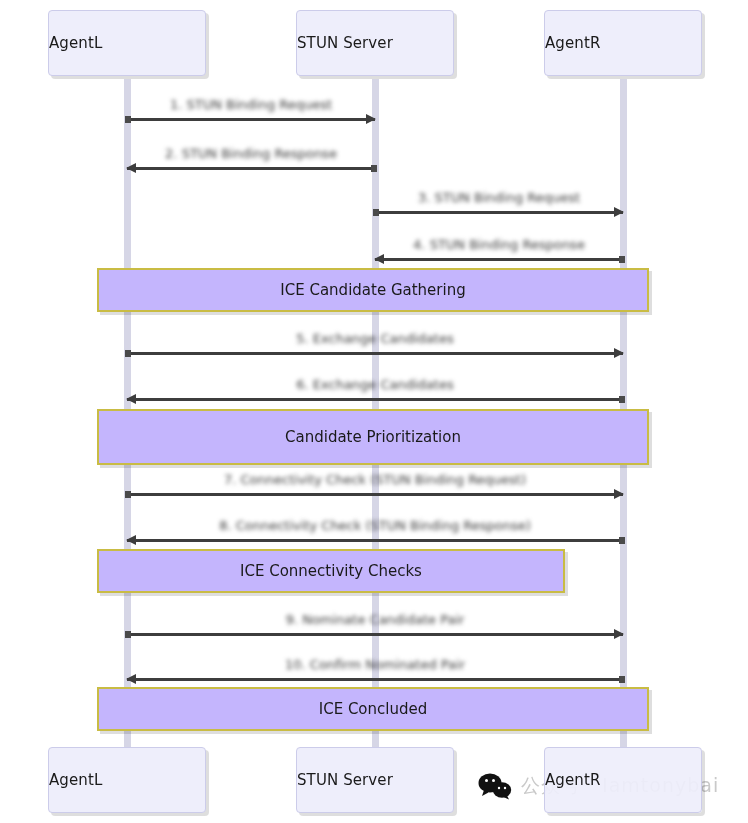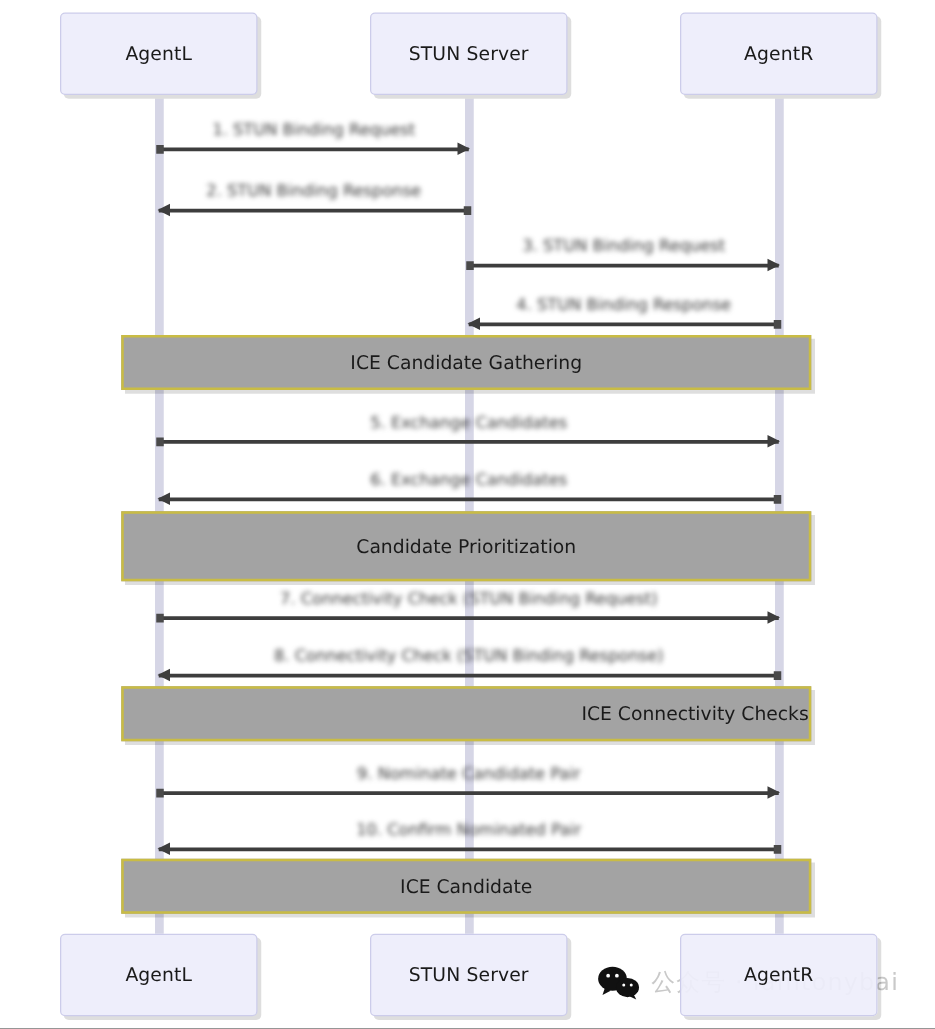--- a/index.html
+++ b/index.html
@@ -27,34 +27,33 @@
   
   .participant {
     position: absolute;
     box-sizing: border-box;
     background: #eeeefb;
     border: 1px solid #ccccea;
     border-radius: 4px;
     box-shadow: 3px 3px 0 rgba(0,0,0,0.13);
     display: flex;
     align-items: center;
-    justify-content: center;
     z-index: 5;
   }
   .participant span {
     font-size: 15px;
     color: #1a1a1a;
     letter-spacing: .1px;
   }
 
   
   .phase {
     position: absolute;
     box-sizing: border-box;
-    background: #a3a3a3;
+    background: #c4b5fd;
     border: 2px solid #c9bc44;
     box-shadow: 3px 3px 0 rgba(0,0,0,0.13);
     display: flex;
     align-items: center;
     justify-content: center;
     z-index: 6;
   }
   .phase span {
     font-size: 15px;
     color: #1a1a1a;
@@ -223,40 +222,40 @@
     <div class="msg-label">7. Connectivity Check (STUN Binding Request)</div>
   </div>
 
   <div class="msg" style="left:127px; top:539px; width:496px;">
     <div class="msg-line"></div>
     <div class="msg-tail at-right"></div>
     <div class="msg-head left"></div>
     <div class="msg-label">8. Connectivity Check (STUN Binding Response)</div>
   </div>
 
-  <div class="phase" style="left:97px; top:549px; width:552px; height:44px;justify-content:flex-end;">
+  <div class="phase" style="left:97px; top:549px; width:468px; height:44px;">
     <span>ICE Connectivity Checks</span>
   </div>
 
   <div class="msg" style="left:127px; top:633px; width:496px;">
     <div class="msg-line"></div>
     <div class="msg-tail at-left"></div>
     <div class="msg-head right"></div>
     <div class="msg-label">9. Nominate Candidate Pair</div>
   </div>
 
   <div class="msg" style="left:127px; top:678px; width:496px;">
     <div class="msg-line"></div>
     <div class="msg-tail at-right"></div>
     <div class="msg-head left"></div>
     <div class="msg-label">10. Confirm Nominated Pair</div>
   </div>
 
   <div class="phase" style="left:97px; top:687px; width:552px; height:44px;">
-    <span>ICE Candidate</span>
+    <span>ICE Concluded</span>
   </div>
 
   <div class="participant" style="left:48px; top:747px; width:158px; height:66px;">
     <span>AgentL</span>
   </div>
   <div class="participant" style="left:296px; top:747px; width:158px; height:66px;">
     <span>STUN Server</span>
   </div>
   <div class="participant" style="left:544px; top:747px; width:158px; height:66px; background:rgba(238,238,251,0.93);">
     <span>AgentR</span>

